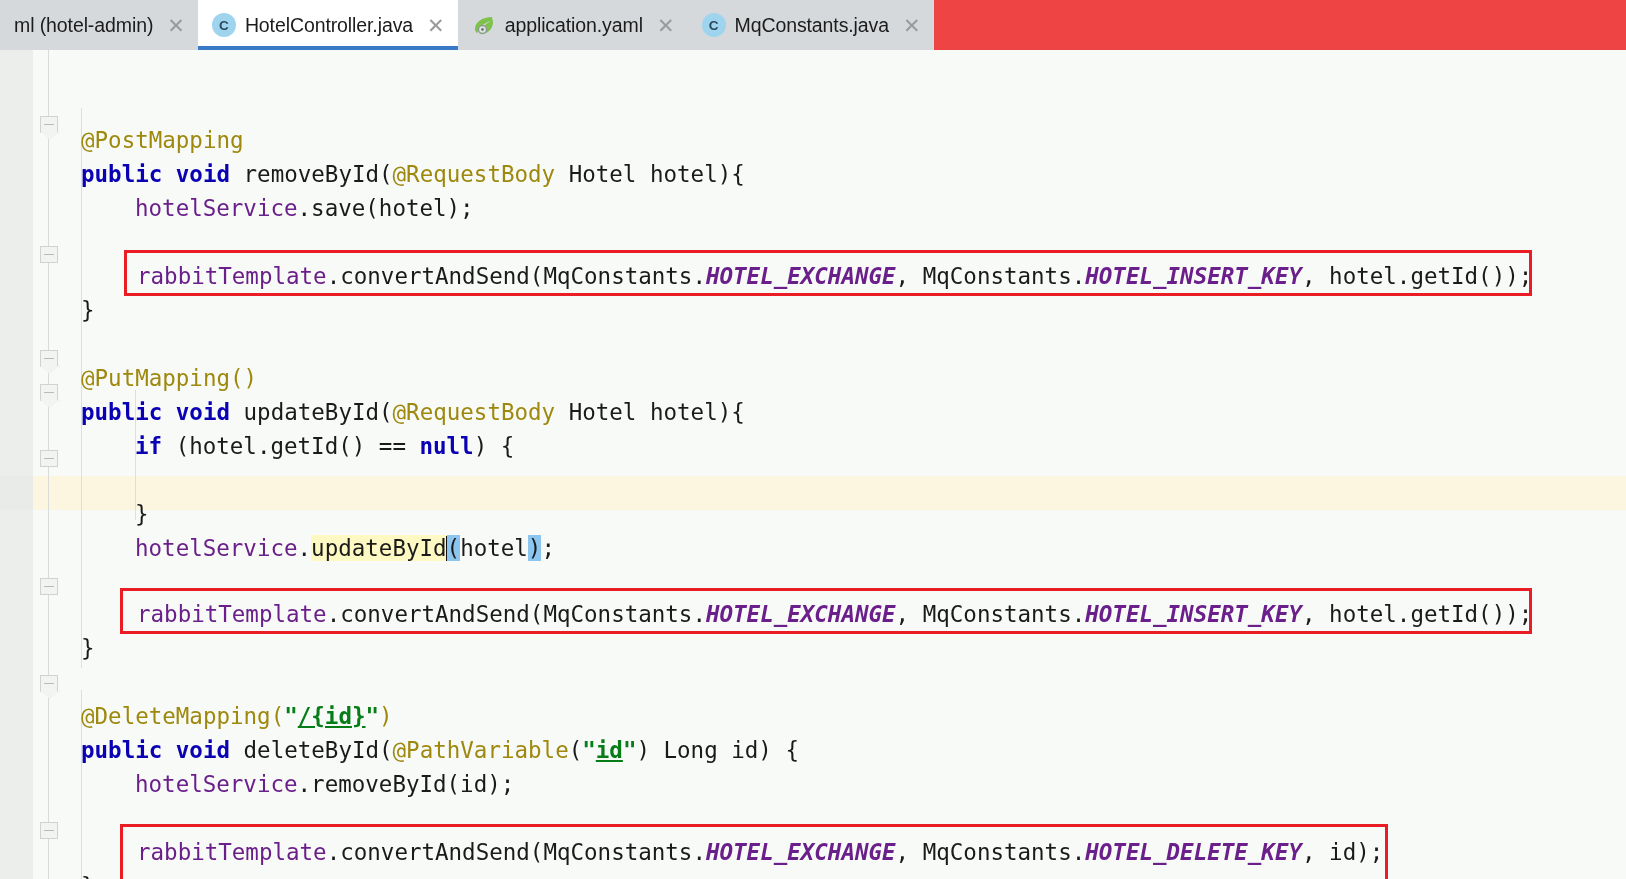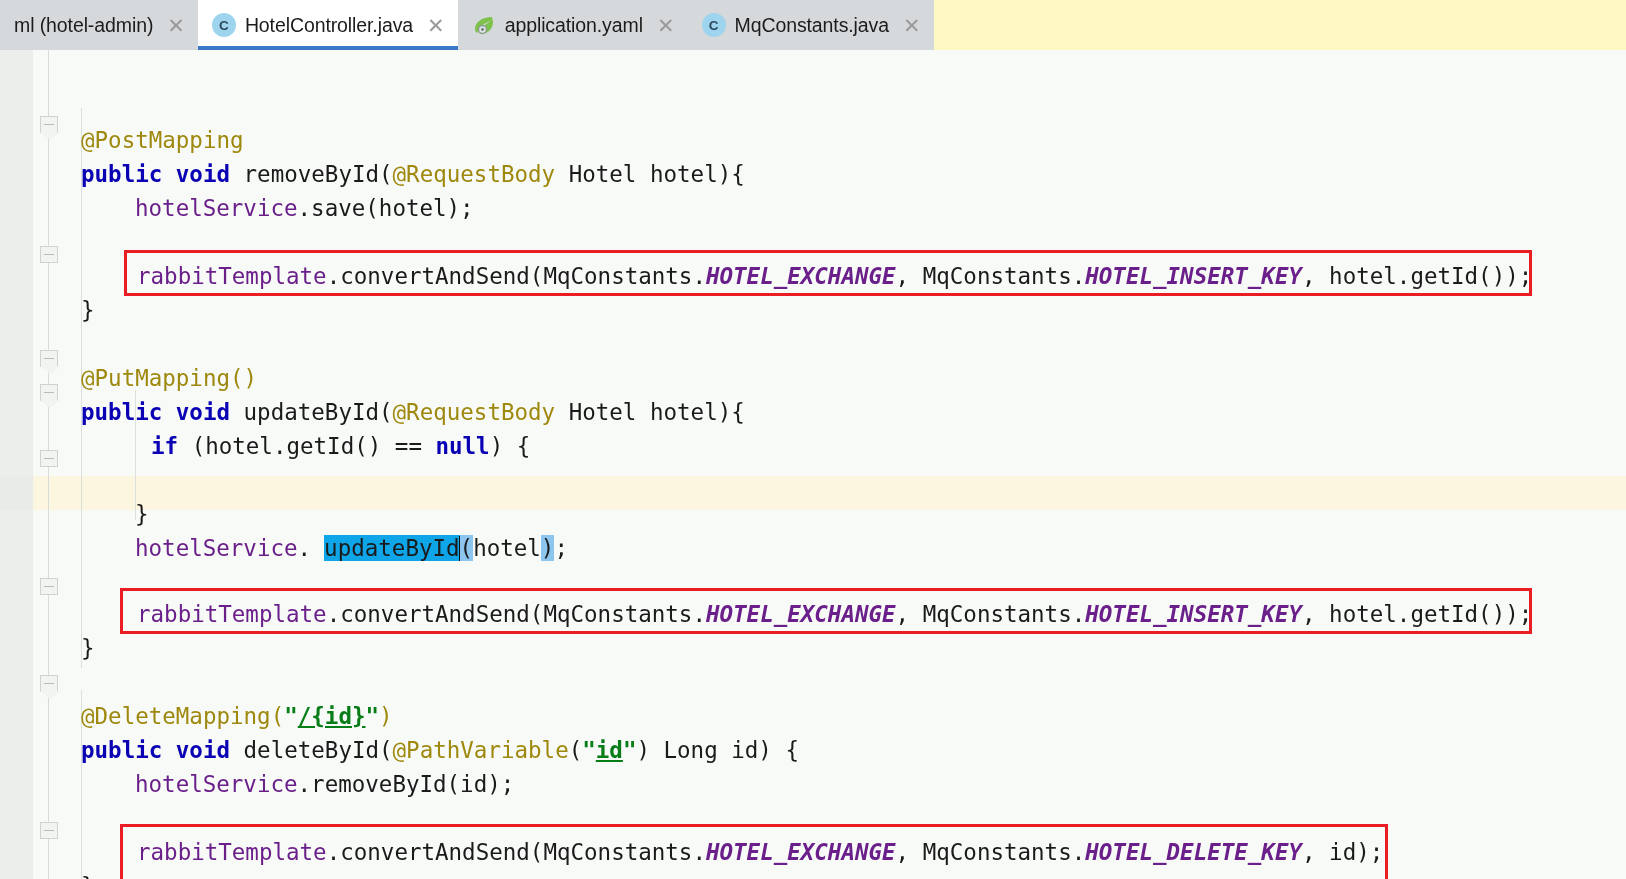--- a/index.html
+++ b/index.html
@@ -10,21 +10,21 @@
     background: #f7faf7;
     font-family: "DejaVu Sans Mono", "Liberation Mono", monospace;
   }
 
   
   .tabbar {
     position: absolute;
     top: 0; left: 0;
     width: 1626px;
     height: 50px;
-    background: #fef9c3;
+    background: #ef4444;
     display: flex;
     align-items: stretch;
     font-family: "Liberation Sans", sans-serif;
     overflow: hidden;
   }
   .tab {
     display: flex;
     align-items: center;
     gap: 9px;
     padding: 0 13px 0 14px;
@@ -175,21 +175,21 @@
   
   .kw      { color: #0a00b4; font-weight: bold; }
   .anno    { color: #9e880d; }
   .field   { color: #6b1f8a; font-weight: normal; }
   .statfin { color: #6b1f8a; font-style: italic; font-weight: bold; }
   .str     { color: #067d17; font-weight: bold; }
   .strul   { color: #067d17; font-weight: bold; text-decoration: underline; }
   .plain   { color: #1a1a1a; }
 
   
-  .sel     { background: #0ea5e9; margin-left: 13px; }
+  .sel     { background: #fef9c3; }
   .selpar  { background: #8cc6ef; }
   .caret {
     display: inline-block;
     width: 0;
     border-left: 2px solid #111;
     height: 25px;
     vertical-align: -5px;
     margin: 0 -1px;
   }
 
@@ -275,21 +275,21 @@
     <div class="line" style="left:135px; top:141px;"><span class="field">hotelService</span><span class="plain">.save(hotel);</span></div>
 
     <div class="line" style="left:137px; top:209px;"><span class="field">rabbitTemplate</span><span class="plain">.convertAndSend(MqConstants.</span><span class="statfin">HOTEL_EXCHANGE</span><span class="plain">, MqConstants.</span><span class="statfin">HOTEL_INSERT_KEY</span><span class="plain">, hotel.getId());</span></div>
 
     <div class="line" style="top:243px;"><span class="plain">}</span></div>
 
     <div class="line" style="top:311px;"><span class="anno">@PutMapping()</span></div>
 
     <div class="line" style="top:345px;"><span class="kw">public</span><span class="plain"> </span><span class="kw">void</span><span class="plain"> updateById(</span><span class="anno">@RequestBody</span><span class="plain"> Hotel hotel){</span></div>
 
-    <div class="line" style="left:135px; top:379px;padding-left:16px;"><span class="kw">if</span><span class="plain"> (hotel.getId() == </span><span class="kw">null</span><span class="plain">) {</span></div>
+    <div class="line" style="left:135px; top:379px;"><span class="kw">if</span><span class="plain"> (hotel.getId() == </span><span class="kw">null</span><span class="plain">) {</span></div>
 
 
     <div class="line" style="left:135px; top:447px;"><span class="plain">}</span></div>
 
     <div class="line" style="left:135px; top:481px;"><span class="field">hotelService</span><span class="plain">.</span><span class="sel">updateById</span><span class="caret"></span><span class="selpar">(</span><span class="plain">hotel</span><span class="selpar">)</span><span class="plain">;</span></div>
 
     <div class="line" style="left:137px; top:547px;"><span class="field">rabbitTemplate</span><span class="plain">.convertAndSend(MqConstants.</span><span class="statfin">HOTEL_EXCHANGE</span><span class="plain">, MqConstants.</span><span class="statfin">HOTEL_INSERT_KEY</span><span class="plain">, hotel.getId());</span></div>
 
     <div class="line" style="top:581px;"><span class="plain">}</span></div>
 

